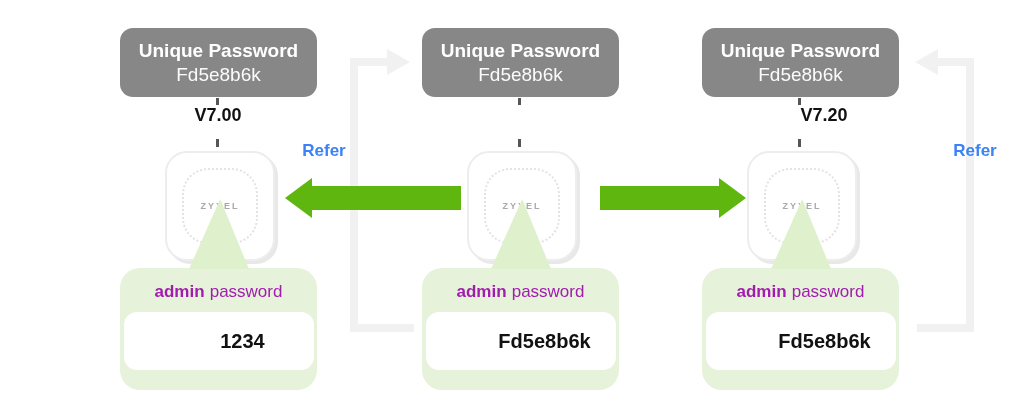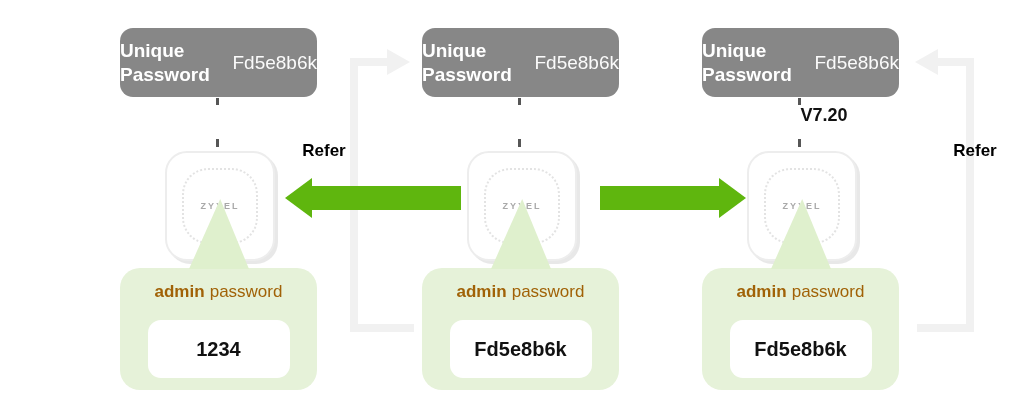--- a/index.html
+++ b/index.html
@@ -24,21 +24,21 @@
     border-bottom: 13px solid transparent;
     border-right: 23px solid #f1f1f1;
   }
   
   .upbox {
     position: absolute;
     top: 28px; width: 197px; height: 69px;
     background: #878787;
     border-radius: 13px;
     color: #ffffff;
-    display: flex; flex-direction: row;
+    display: flex; flex-direction: column;
     align-items: center; justify-content: center;
     z-index: 4;
   }
   .upbox .up-title { font-size: 19px; font-weight: 700; line-height: 24px; }
   .upbox .up-value { font-size: 19px; font-weight: 400; line-height: 24px; color: #fbfbfb; }
   
   .tick { position: absolute; width: 3px; background: #565656; z-index: 4; }
   .version {
     position: absolute; top: 105px; width: 120px;
     text-align: center; font-size: 18px; font-weight: 700; color: #111111;
@@ -72,51 +72,51 @@
   }
   
   .bubble {
     position: absolute; top: 268px; width: 197px; height: 122px;
     background: #e6f2d9;
     border-radius: 20px;
     display: flex; flex-direction: column; align-items: center;
     padding-top: 14px; box-sizing: border-box;
     z-index: 4;
   }
-  .bubble-label { font-size: 17px; color: #a16207; }
+  .bubble-label { font-size: 17px; color: #a21caf; }
   .bubble-label .b-bold { font-weight: 700; }
   .bubble-label .b-rest { font-weight: 400; margin-left: 0.30em; }
   .pwbox {
-    margin-top: 18px;
+    margin-top: 10px;
     width: 142px; height: 58px;
     background: #ffffff;
     border-radius: 13px;
     display: flex; align-items: center; justify-content: center;
-    font-size: 20px; font-weight: 700; color: #111111;
+    font-size: 20px; font-weight: 700; color: #111111; padding-left: 48px;
   }
   
   .garrow { position: absolute; top: 178px; height: 40px; z-index: 6; }
   .garrow .g-body { position: absolute; top: 8px; height: 24px; background: #5fb60e; }
   .garrow .g-head { position: absolute; top: 0; width: 0; height: 0; }
   .garrow.to-left .g-head {
     left: 0;
     border-top: 20px solid transparent;
     border-bottom: 20px solid transparent;
     border-right: 27px solid #5fb60e;
   }
   .garrow.to-right .g-head {
     right: 0;
     border-top: 20px solid transparent;
     border-bottom: 20px solid transparent;
     border-left: 27px solid #5fb60e;
   }
   
   .refer {
     position: absolute; top: 141px; width: 64px;
-    text-align: center; font-size: 17px; font-weight: 700; color: #000000;
+    text-align: center; font-size: 17px; font-weight: 700; color: #3b82f6;
     z-index: 4;
   }
 </style>
 </head>
 <body>
 
 <div class="canvas">
 
   <div>
     <div class="path-seg" style="left:350px; top:58px; width:8px; height:274px;"></div>
@@ -133,20 +133,21 @@
   </div>
 
   <div class="refer" style="left:292px;">Refer</div>
   <div class="refer" style="left:943px;">Refer</div>
 
   <div class="upbox" style="left:120px;">
     <div class="up-title">Unique Password</div>
     <div class="up-value">Fd5e8b6k</div>
   </div>
   <div class="tick" style="left:216px; top:98px; height:7px;"></div>
+  <div class="version" style="left:158px;">V7.00</div>
   <div class="tick" style="left:216px; top:139px; height:8px;"></div>
   <div class="device" style="left:165px;">
     <div class="device-ring"></div>
     <div class="device-brand">ZYXEL</div>
   </div>
   <div class="tail" style="left:189px;"></div>
   <div class="bubble" style="left:120px;">
     <div class="bubble-label">
       <span class="b-bold">admin</span><span class="b-rest">password</span>
     </div>

